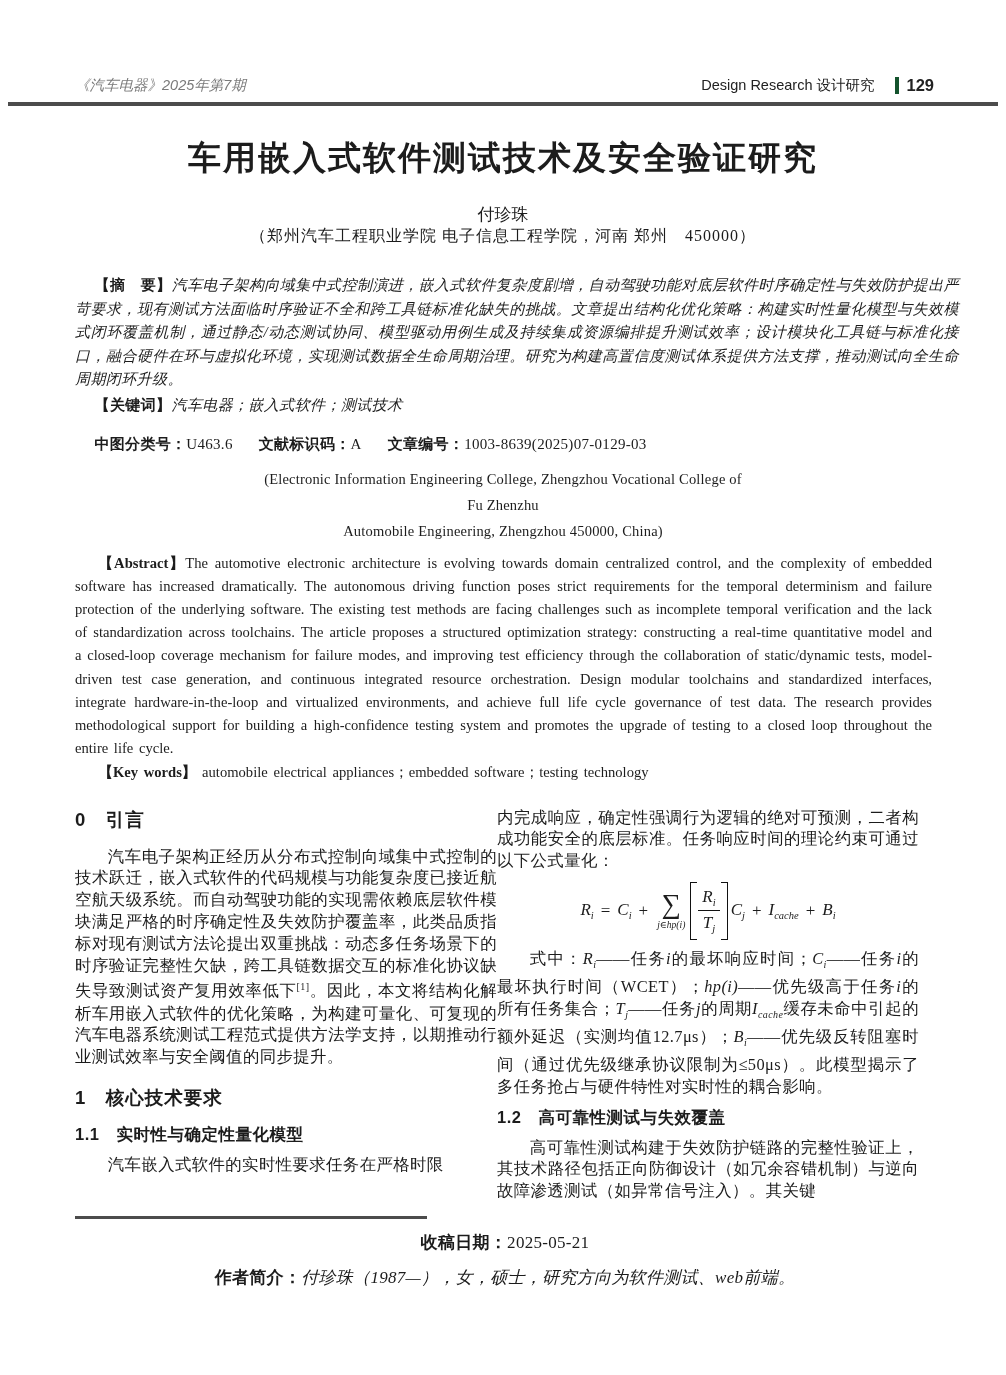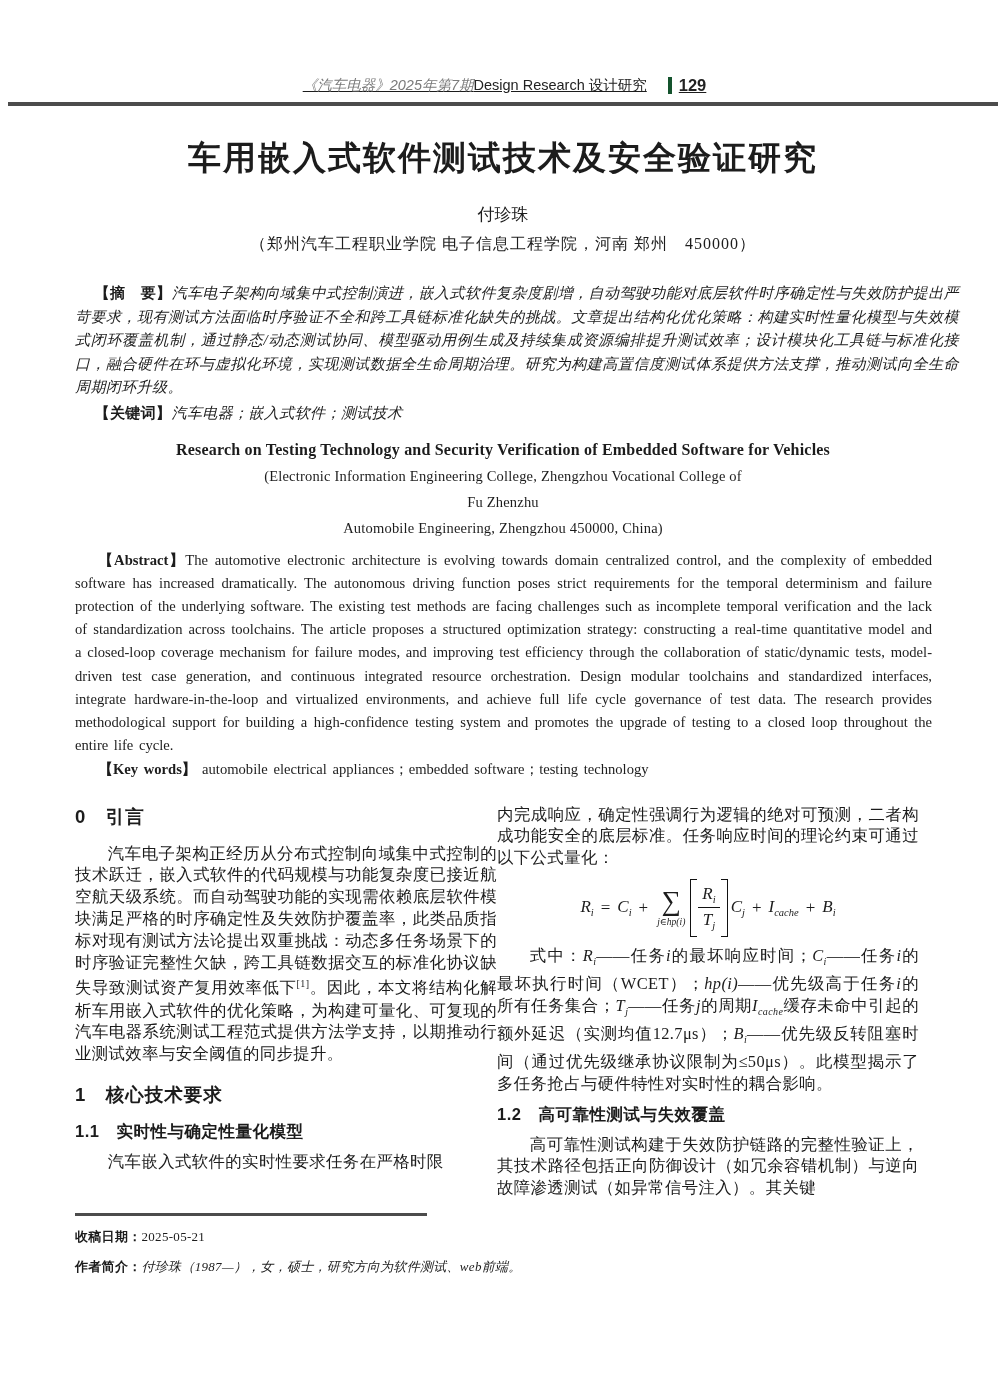--- a/index.html
+++ b/index.html
@@ -2,32 +2,32 @@
 <html lang="zh"><head>
 <meta charset="utf-8">
 <style>
   html,body{margin:0;padding:0;background:#e8e8e8;}
   .page{
     width:1006px;height:1375px;margin:0 auto;background:#ffffff;
     position:relative;overflow:hidden;color:#1c1c1c;
     font-family:"Liberation Serif","DejaVu Serif",serif;
   }
   
-  .hdr{display:flex;justify-content:center;align-items:flex-end;
-       margin:76px 72px 0 75px;font-size:14.5px;text-decoration:underline;}
+  .hdr{display:flex;justify-content:space-between;align-items:flex-end;
+       margin:76px 72px 0 75px;font-size:14.5px;}
   .hdr-left{font-style:italic;color:#7a7a7a;font-family:"Liberation Sans","DejaVu Sans",sans-serif;}
   .hdr-right{font-family:"Liberation Sans","DejaVu Sans",sans-serif;color:#222;display:flex;align-items:center;gap:12px;}
   .pageno{border-left:4px solid #14532d;padding-left:7px;margin-left:9px;
           font-weight:bold;font-size:16.5px;line-height:1;}
   .hdr-rule{height:4px;background:#4c4c4c;margin:7px 8px 0 8px;}
   
   .title{font-family:"Liberation Sans","DejaVu Sans",sans-serif;font-weight:bold;
          font-size:33px;letter-spacing:2px;text-align:center;margin:30px 0 0 0;}
   .author{text-align:center;font-size:17px;margin-top:22px;}
-  .affil{text-align:center;font-size:16px;margin-top:8px;letter-spacing:1px;}
+  .affil{text-align:center;font-size:16px;letter-spacing:1px;}
   
   .abs-block{margin:26px 47px 0 43px;padding:0 0 0 32px;box-sizing:border-box;}
   .abs-cn{font-size:15px;line-height:23.5px;text-align:justify;margin:0 0 0 0;
           text-indent:1.3em;font-style:italic;letter-spacing:.4px;}
   .lbl-hei{font-family:"Liberation Sans","DejaVu Sans",sans-serif;font-weight:bold;font-style:normal;}
   .kw-line{font-size:15px;line-height:24px;margin-top:1px;text-indent:1.3em;font-style:italic;letter-spacing:.4px;}
   .meta-line{font-size:15px;line-height:24px;text-indent:1.3em;letter-spacing:.3px;}
   .meta-line .val{margin-right:26px;}
   
   .en-title{text-align:center;font-weight:bold;font-size:16px;margin-top:16px;letter-spacing:.2px;}
@@ -61,21 +61,21 @@
   .fnum{display:block;border-bottom:1.4px solid #111;padding:0 4px 2px 4px;text-align:center;}
   .fden{display:block;padding-top:2px;text-align:center;}
   .fbr{width:6px;height:56px;display:inline-block;}
   .fbl{border-left:1.6px solid #111;border-top:1.6px solid #111;border-bottom:1.6px solid #111;margin-left:3px;}
   .fbrr{border-right:1.6px solid #111;border-top:1.6px solid #111;border-bottom:1.6px solid #111;margin-right:3px;}
   i.mv{font-family:"Liberation Serif","DejaVu Serif",serif;}
   sub.msub{font-size:10px;font-style:italic;}
   
   .footnote{margin:14px 71px 0 75px;}
   .fn-rule{width:352px;height:3px;background:#4c4c4c;margin-bottom:10px;}
-  .footnote p{margin:12px 0 7px 0;font-size:13px;letter-spacing:.3px;}
+  .footnote p{margin:12px 0 7px 0;font-size:17px;letter-spacing:.3px;text-align:center;}
   .fn-label{font-family:"Liberation Sans","DejaVu Sans",sans-serif;font-weight:bold;}
   .kaiti{font-style:italic;}
 </style>
 </head>
 <body>
 
 <div class="page">
 
   <div class="hdr">
     <span class="hdr-left">《汽车电器》2025年第7期</span>
@@ -86,23 +86,23 @@
   </div>
   <div class="hdr-rule"></div>
 
   <h1 class="title">车用嵌入式软件测试技术及安全验证研究</h1>
   <div class="author">付珍珠</div>
   <div class="affil">（郑州汽车工程职业学院 电子信息工程学院，河南 郑州　450000）</div>
 
   <div class="abs-block">
     <p class="abs-cn"><b class="lbl-hei">【摘　要】</b><span>汽车电子架构向域集中式控制演进，嵌入式软件复杂度剧增，自动驾驶功能对底层软件时序确定性与失效防护提出严苛要求，现有测试方法面临时序验证不全和跨工具链标准化缺失的挑战。文章提出结构化优化策略：构建实时性量化模型与失效模式闭环覆盖机制，通过静态/动态测试协同、模型驱动用例生成及持续集成资源编排提升测试效率；设计模块化工具链与标准化接口，融合硬件在环与虚拟化环境，实现测试数据全生命周期治理。研究为构建高置信度测试体系提供方法支撑，推动测试向全生命周期闭环升级。</span></p>
     <p class="kw-line"><b class="lbl-hei">【关键词】</b><span>汽车电器；嵌入式软件；测试技术</span></p>
+    <p class="meta-line"><b class="lbl-hei">中图分类号：</b><span class="val">U463.6</span><b class="lbl-hei">文献标识码：</b><span class="val">A</span><b class="lbl-hei">文章编号：</b><span>1003-8639(2025)07-0129-03</span></p>
   </div>
 
-  <div class="en-title">Research on Testing Technology and Security Verification of Embedded Software for Vehicles</div>
   <div class="en-center">(Electronic Information Engineering College, Zhengzhou Vocational College of</div>
   <div class="en-center">Fu Zhenzhu</div>
   <div class="en-center">Automobile Engineering, Zhengzhou 450000, China)</div>
   <p class="abs-en"><b>【Abstract】</b><span>The automotive electronic architecture is evolving towards domain centralized control, and the complexity of embedded software has increased dramatically. The autonomous driving function poses strict requirements for the temporal determinism and failure protection of the underlying software. The existing test methods are facing challenges such as incomplete temporal verification and the lack of standardization across toolchains. The article proposes a structured optimization strategy: constructing a real-time quantitative model and a closed-loop coverage mechanism for failure modes, and improving test efficiency through the collaboration of static/dynamic tests, model-driven test case generation, and continuous integrated resource orchestration. Design modular toolchains and standardized interfaces, integrate hardware-in-the-loop and virtualized environments, and achieve full life cycle governance of test data. The research provides methodological support for building a high-confidence testing system and promotes the upgrade of testing to a closed loop throughout the entire life cycle.</span></p>
   <p class="kw-en"><b>【Key words】</b> <span>automobile electrical appliances；embedded software；testing technology</span></p>
 
   <div class="cols">
 
     <div class="col">
       <h2 class="sec">0　引言</h2>

